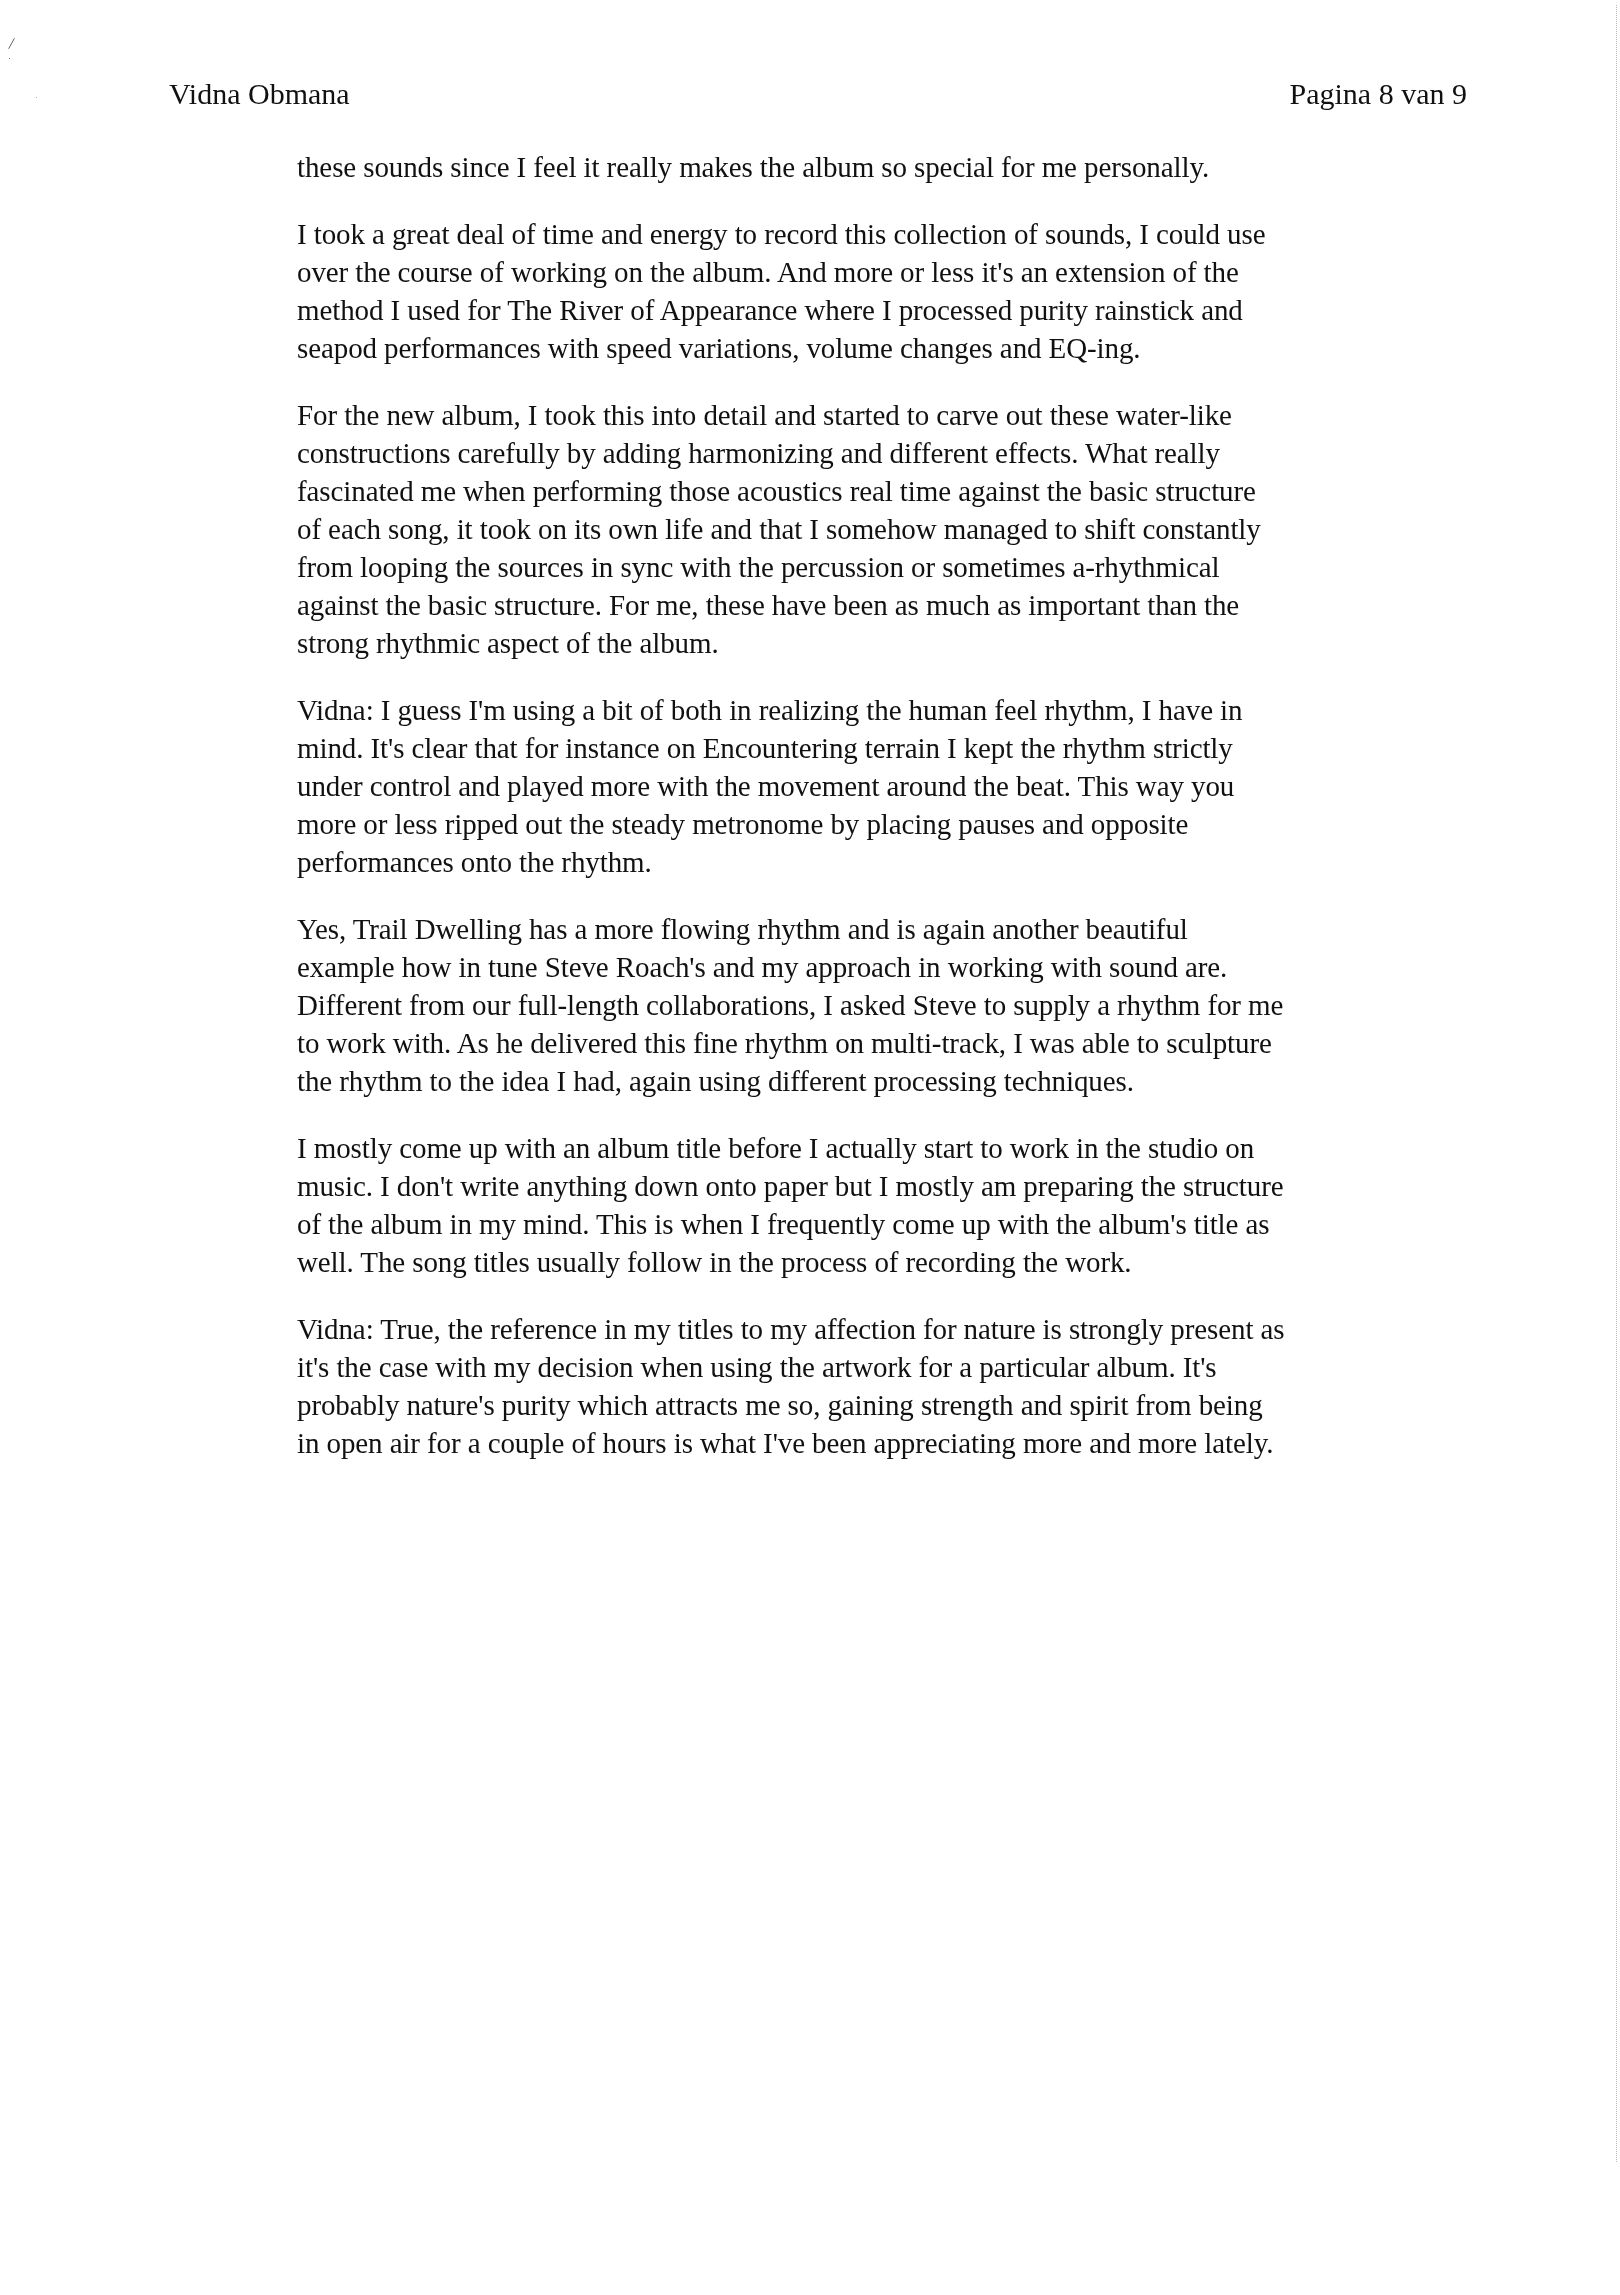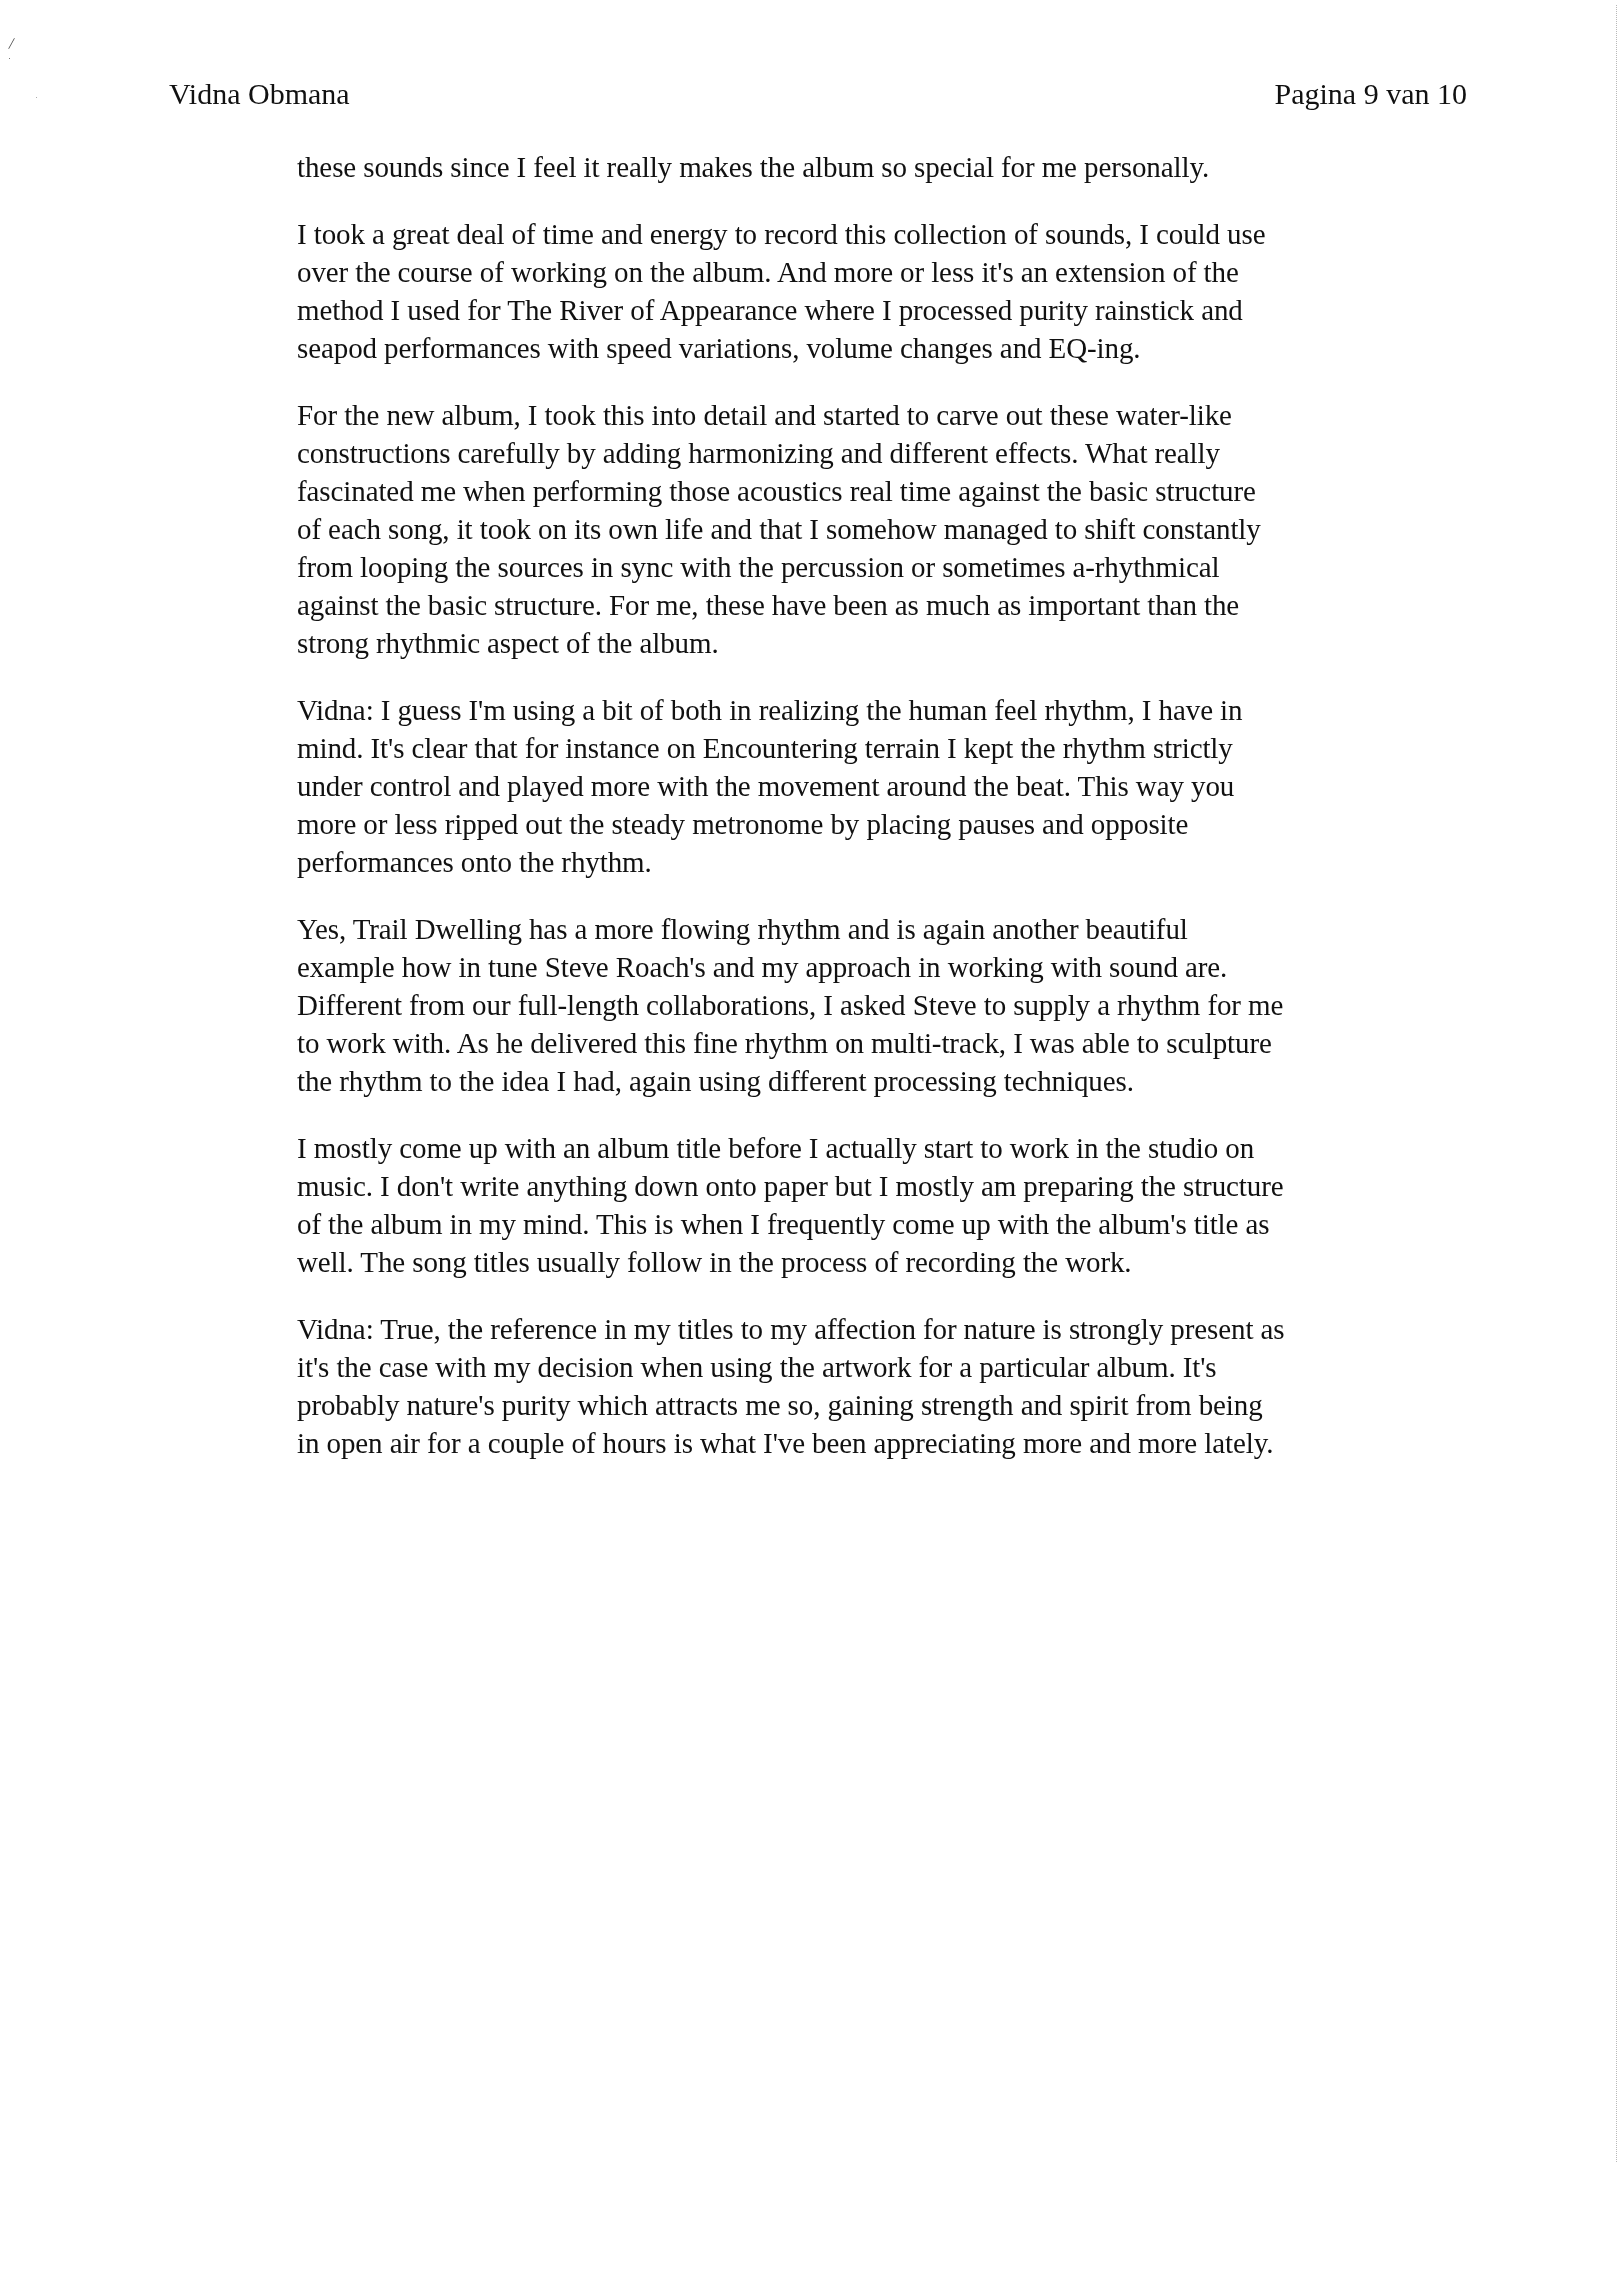--- a/index.html
+++ b/index.html
@@ -64,21 +64,21 @@
 </head>
 <body>
 
 <div class="scan-mark mark-tick">/</div>
 <div class="scan-mark mark-dot"></div>
 <div class="scan-mark mark-small">·</div>
 <div class="edge-line"></div>
 
 <div class="header">
   <span>Vidna Obmana</span>
-  <span>Pagina 9 van 10</span>
+  <span>Pagina 8 van 9</span>
 </div>
 
 <div class="body-text">
   <p>
     <span>these sounds since I feel it really makes the album so special for me personally.</span>
   </p>
   <p>
     <span>I took a great deal of time and energy to record this collection of sounds, I could use over the course of working on the album. And more or less it's an extension of the method I used for </span><b>The River of Appearance</b><span> where I processed purity rainstick and seapod performances with speed variations, volume changes and EQ-ing.</span>
   </p>
   <p>

